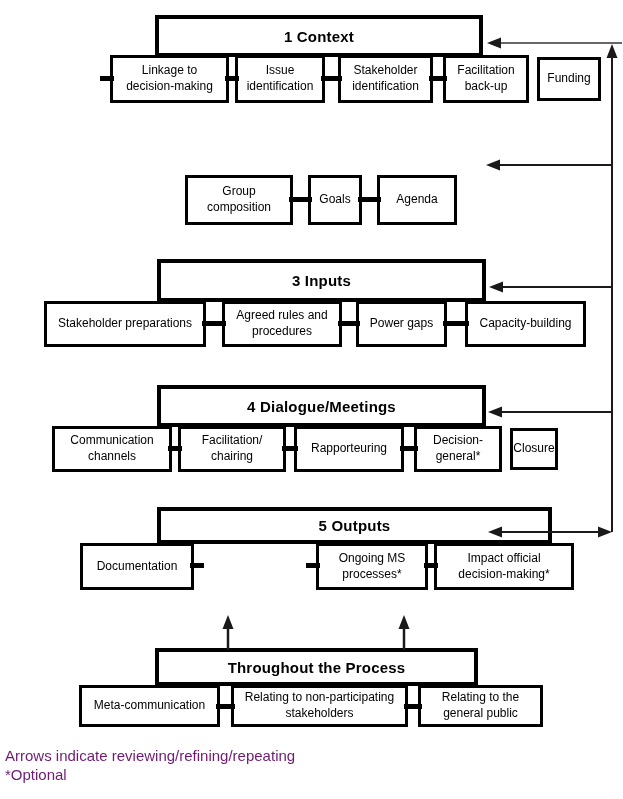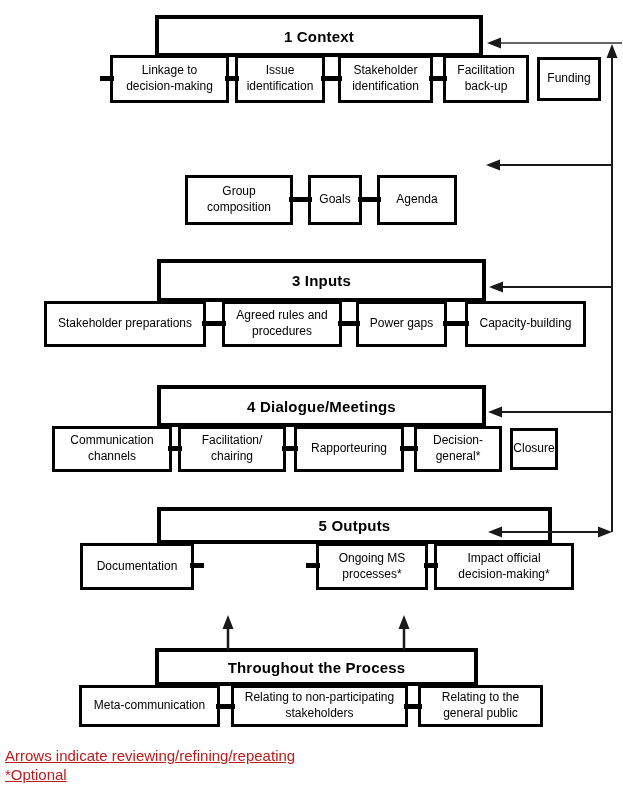--- a/index.html
+++ b/index.html
@@ -15,21 +15,21 @@
   .hdr-title { font-size:15px; font-weight:bold; letter-spacing:.2px; }
   .title-top .hdr-title { margin-top:6px; }
   .box {
     position:absolute; box-sizing:border-box; border:3px solid #000;
     background:#fff; z-index:2; display:flex; align-items:center; justify-content:center;
     text-align:center; padding:1px 2px;
   }
   .box-label { font-size:12px; line-height:1.3; white-space:pre-line; }
   .stub { position:absolute; height:5px; background:#000; z-index:3; }
   .arrows { position:absolute; left:0; top:0; z-index:4; pointer-events:none; }
-  .note { position:absolute; font-size:15px; color:#b91c1c; z-index:1;text-decoration:underline; }
+  .note { position:absolute; font-size:15px; color:#701a75; z-index:1; }
 </style>
 </head>
 <body>
 
 <div class="canvas">
 
   <div class="hdr" style="left:155px;top:15px;width:328px;height:42px">
     <span class="hdr-title">1 Context</span>
   </div>
   <div class="box" style="left:110px;top:55px;width:119px;height:48px">

